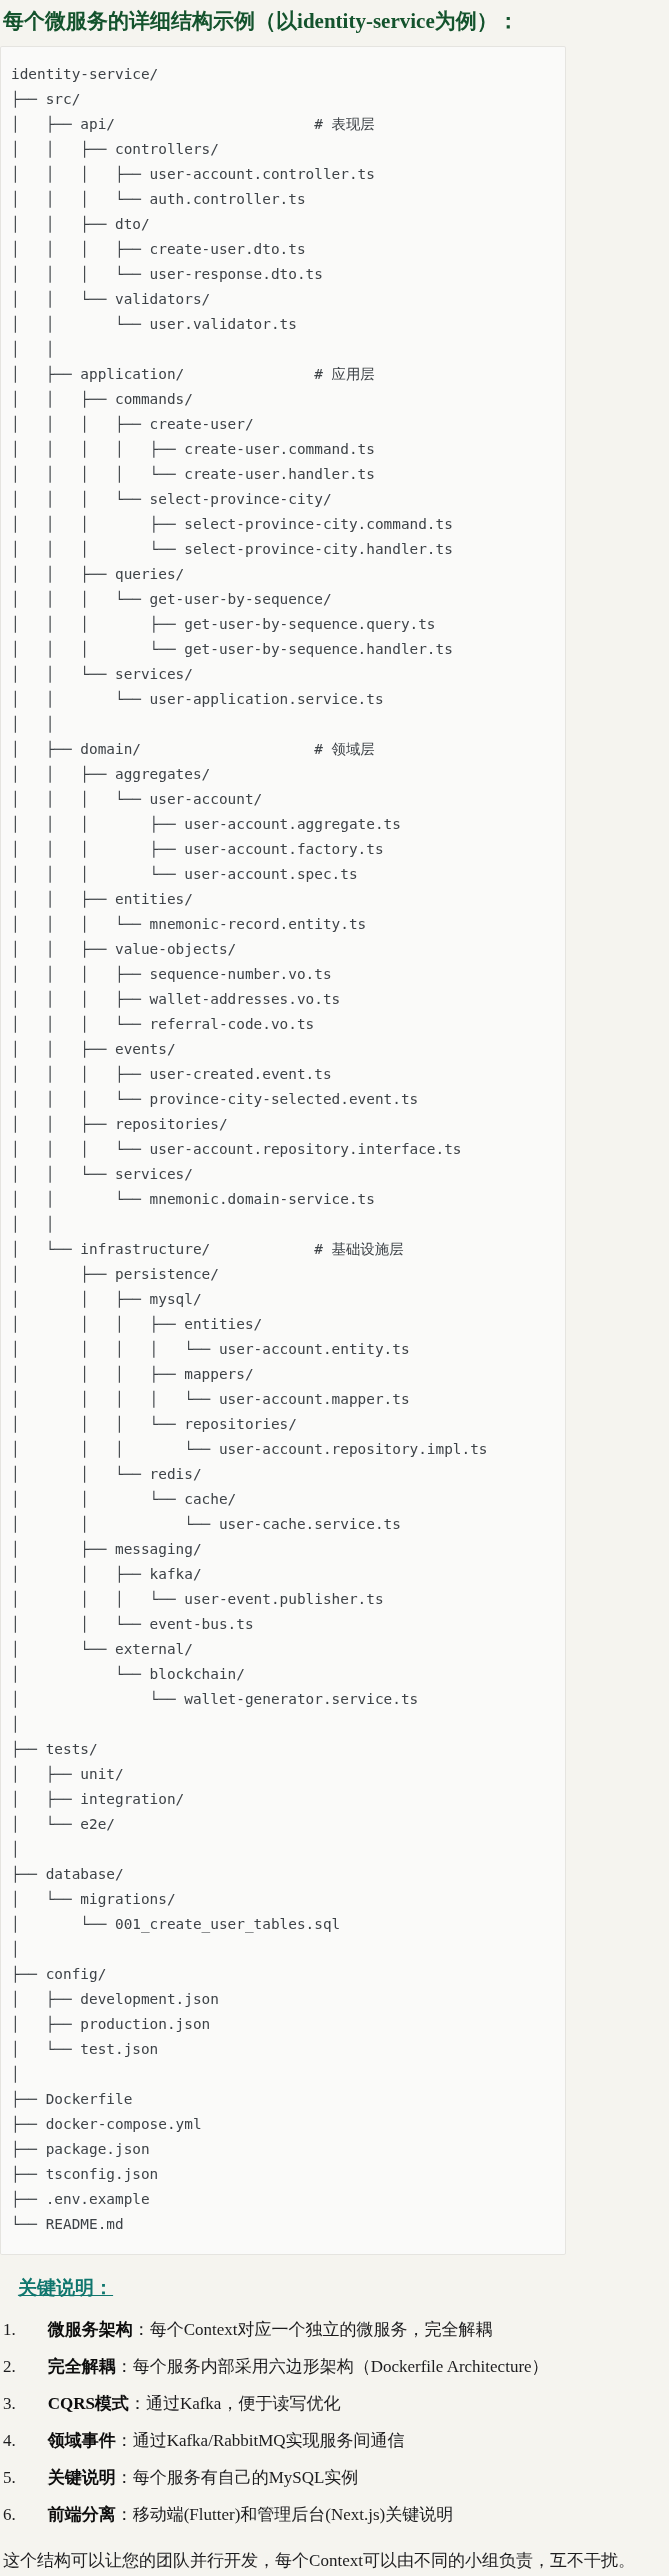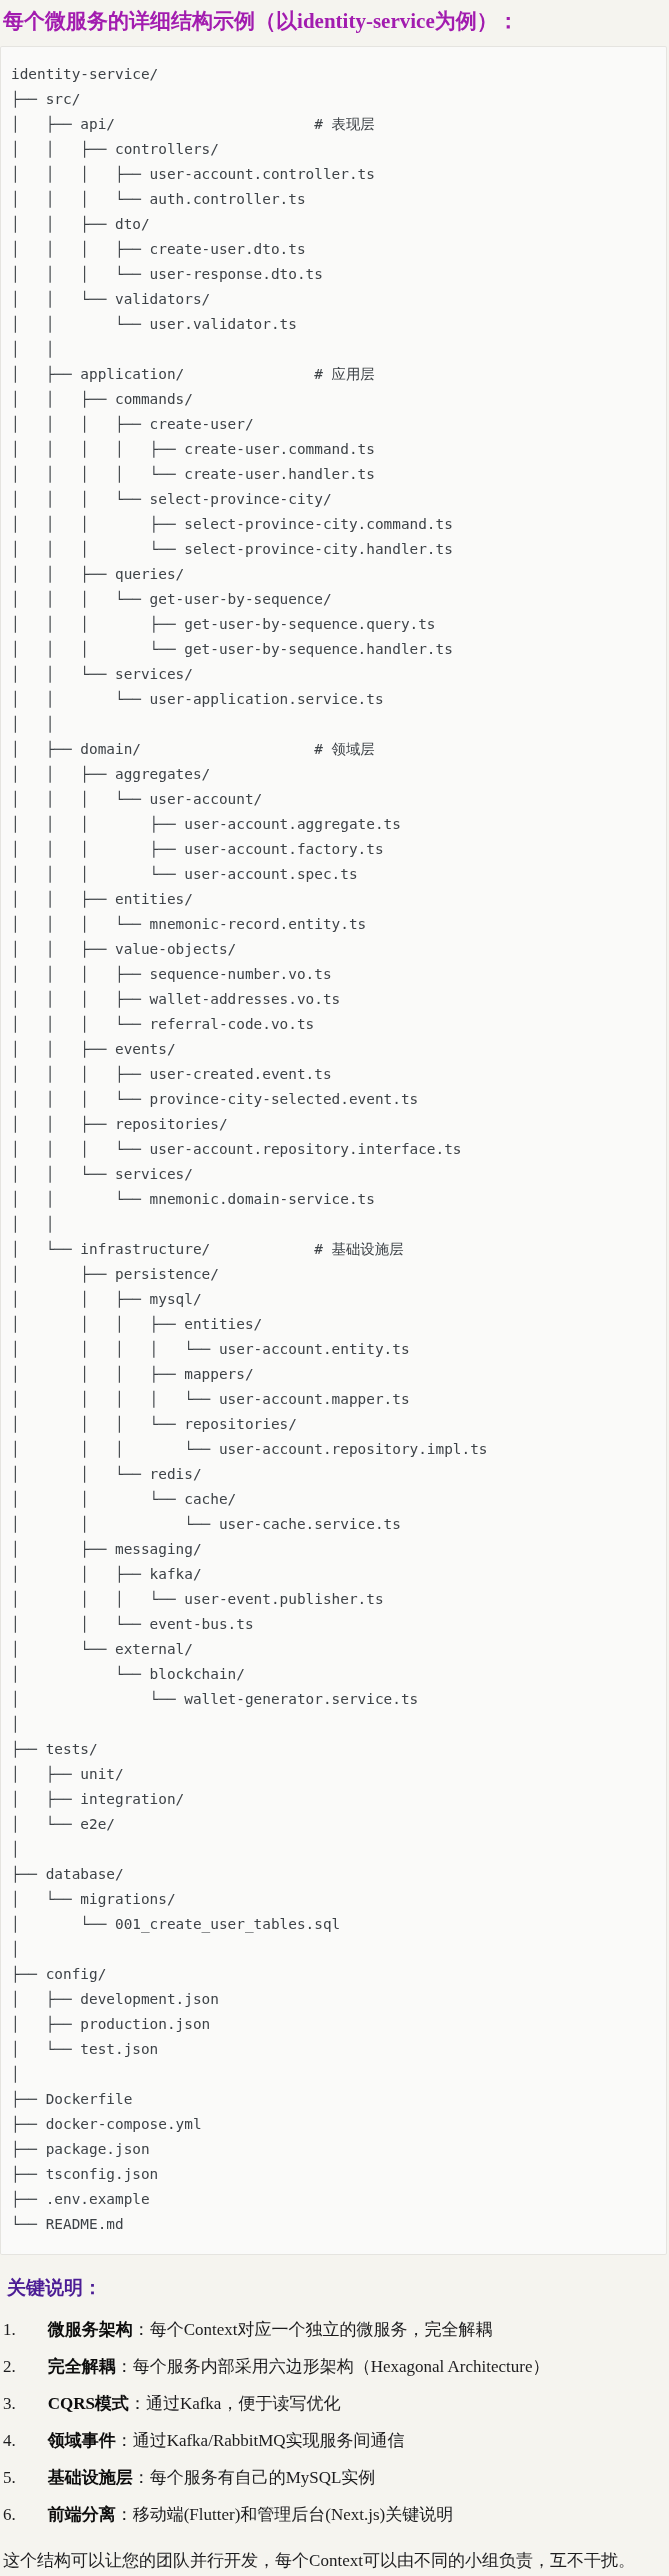--- a/index.html
+++ b/index.html
@@ -14,53 +14,54 @@
     color: #1c1c1e;
     -webkit-font-smoothing: antialiased;
   }
   .page {
     width: 669px;
     box-sizing: border-box;
   }
   .title {
     font-size: 21px;
     font-weight: bold;
-    color: #a21caf;
+    color: #14532d;
     margin: 0;
     padding: 8.1px 5px 12px 3.1px;
     line-height: 1.25;
     font-family: "Liberation Serif", serif;
   }
   .code-block {
     background: #fafaf9;
     border: 0.6px solid #e5e4e0;
     border-radius: 1.9px;
     box-sizing: border-box;
-    width: 667px;
+    width: 566px;
     overflow: hidden;
   }
   pre.tree {
     margin: 0;
     padding: 15px 6.3px 16.3px 10px;
     font-family: "DejaVu Sans Mono", "Liberation Mono", monospace;
     font-size: 14.4px;
     line-height: 25px;
     color: #3d4247;
     white-space: pre;
   }
   .notes {
     padding: 22.5px 5px 0 3.1px;
   }
   .notes-heading {
     font-size: 19px;
     font-weight: bold;
-    color: #4c1d95;
-    margin: 0 0 19px 4px;
+    color: #0f766e;
+    margin: 0 0 19px 15px;
     line-height: 1.2;
     font-family: "Liberation Serif", serif;
+    text-decoration: underline;
   }
   ol.notes-list {
     list-style: none;
     margin: 0;
     padding: 0;
   }
   ol.notes-list li {
     font-size: 17px;
     line-height: 1.3;
     margin: 0 0 15px 0;
@@ -183,24 +184,24 @@
 ├── .env.example
 └── README.md</pre>
   </div>
 
   <div class="notes">
 
     <h2 class="notes-heading">关键说明：</h2>
 
     <ol class="notes-list">
       <li><span class="num">1.</span><span class="term">微服务架构</span><span class="desc">：每个Context对应一个独立的微服务，完全解耦</span></li>
-      <li><span class="num">2.</span><span class="term">完全解耦</span><span class="desc">：每个服务内部采用六边形架构（Hexagonal Architecture）</span></li>
+      <li><span class="num">2.</span><span class="term">完全解耦</span><span class="desc">：每个服务内部采用六边形架构（Dockerfile Architecture）</span></li>
       <li><span class="num">3.</span><span class="term">CQRS模式</span><span class="desc">：通过Kafka，便于读写优化</span></li>
       <li><span class="num">4.</span><span class="term">领域事件</span><span class="desc">：通过Kafka/RabbitMQ实现服务间通信</span></li>
-      <li><span class="num">5.</span><span class="term">基础设施层</span><span class="desc">：每个服务有自己的MySQL实例</span></li>
+      <li><span class="num">5.</span><span class="term">关键说明</span><span class="desc">：每个服务有自己的MySQL实例</span></li>
       <li><span class="num">6.</span><span class="term">前端分离</span><span class="desc">：移动端(Flutter)和管理后台(Next.js)关键说明</span></li>
     </ol>
 
     <p class="closing">这个结构可以让您的团队并行开发，每个Context可以由不同的小组负责，互不干扰。</p>
   </div>
 
 </div>
 
 
 </body></html>

